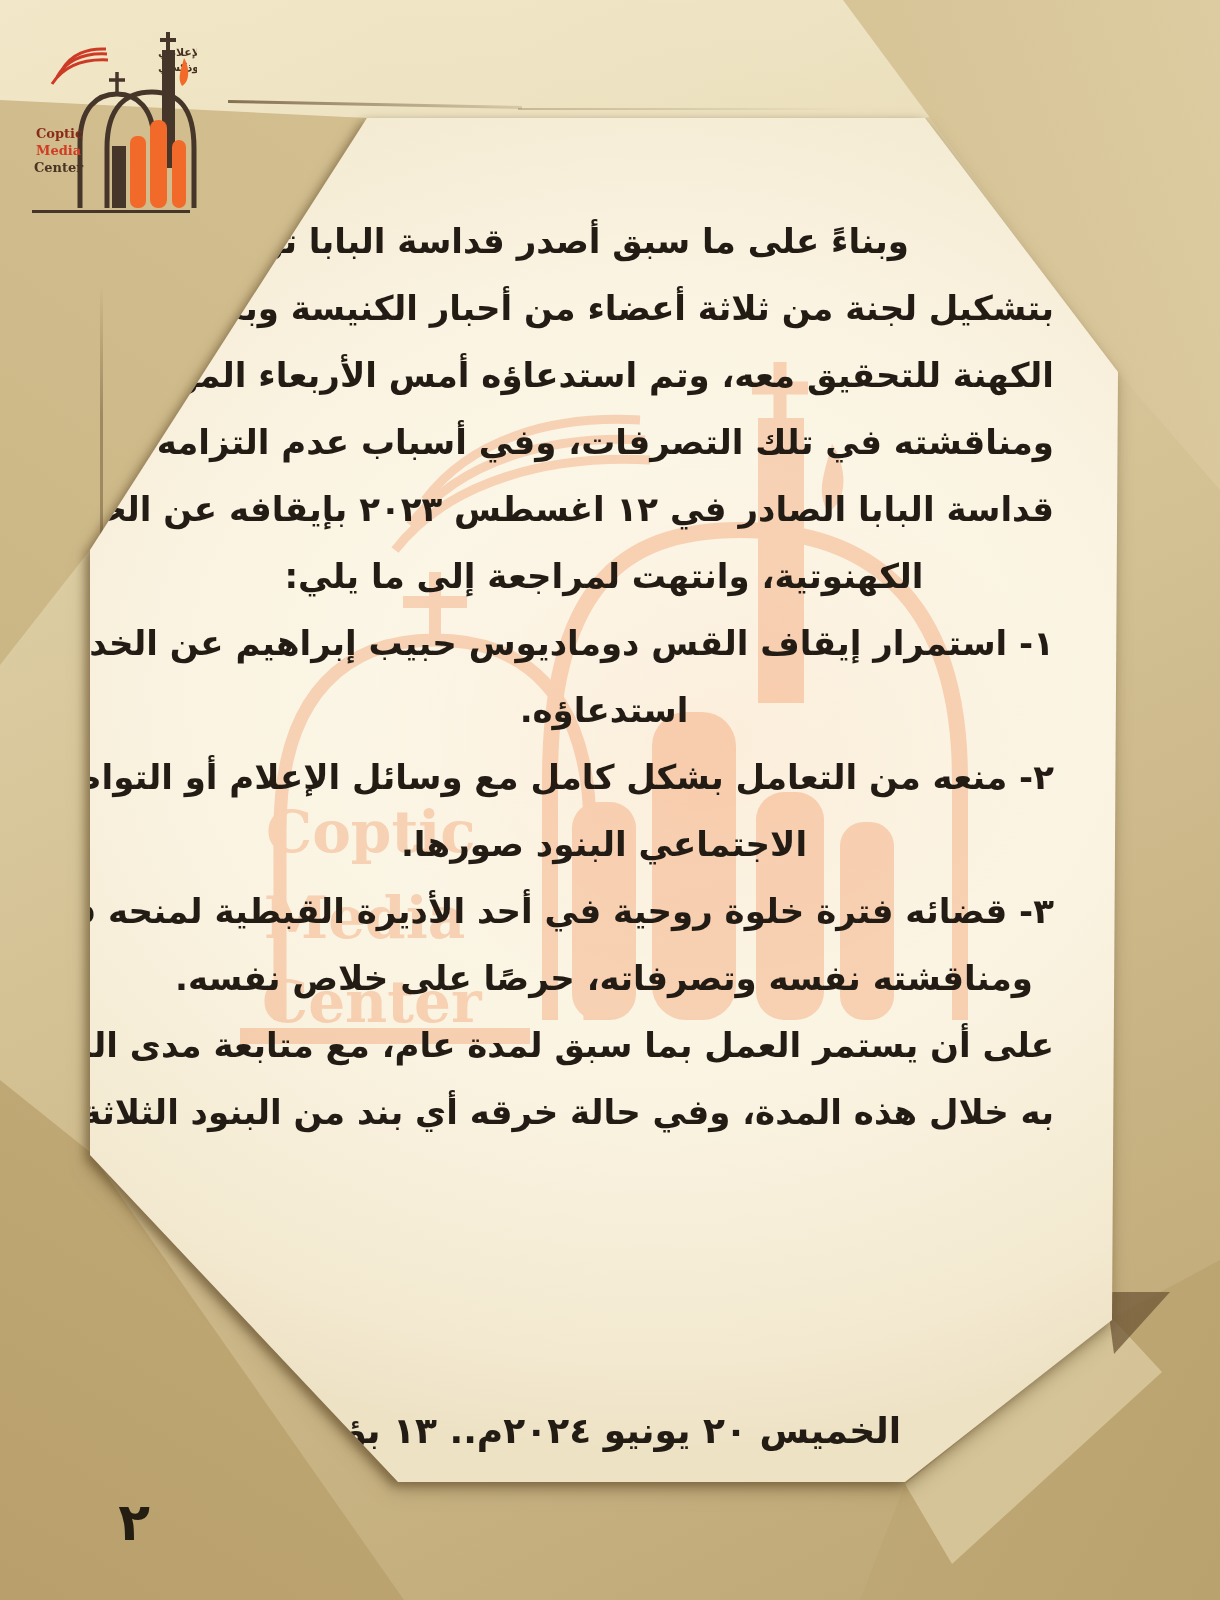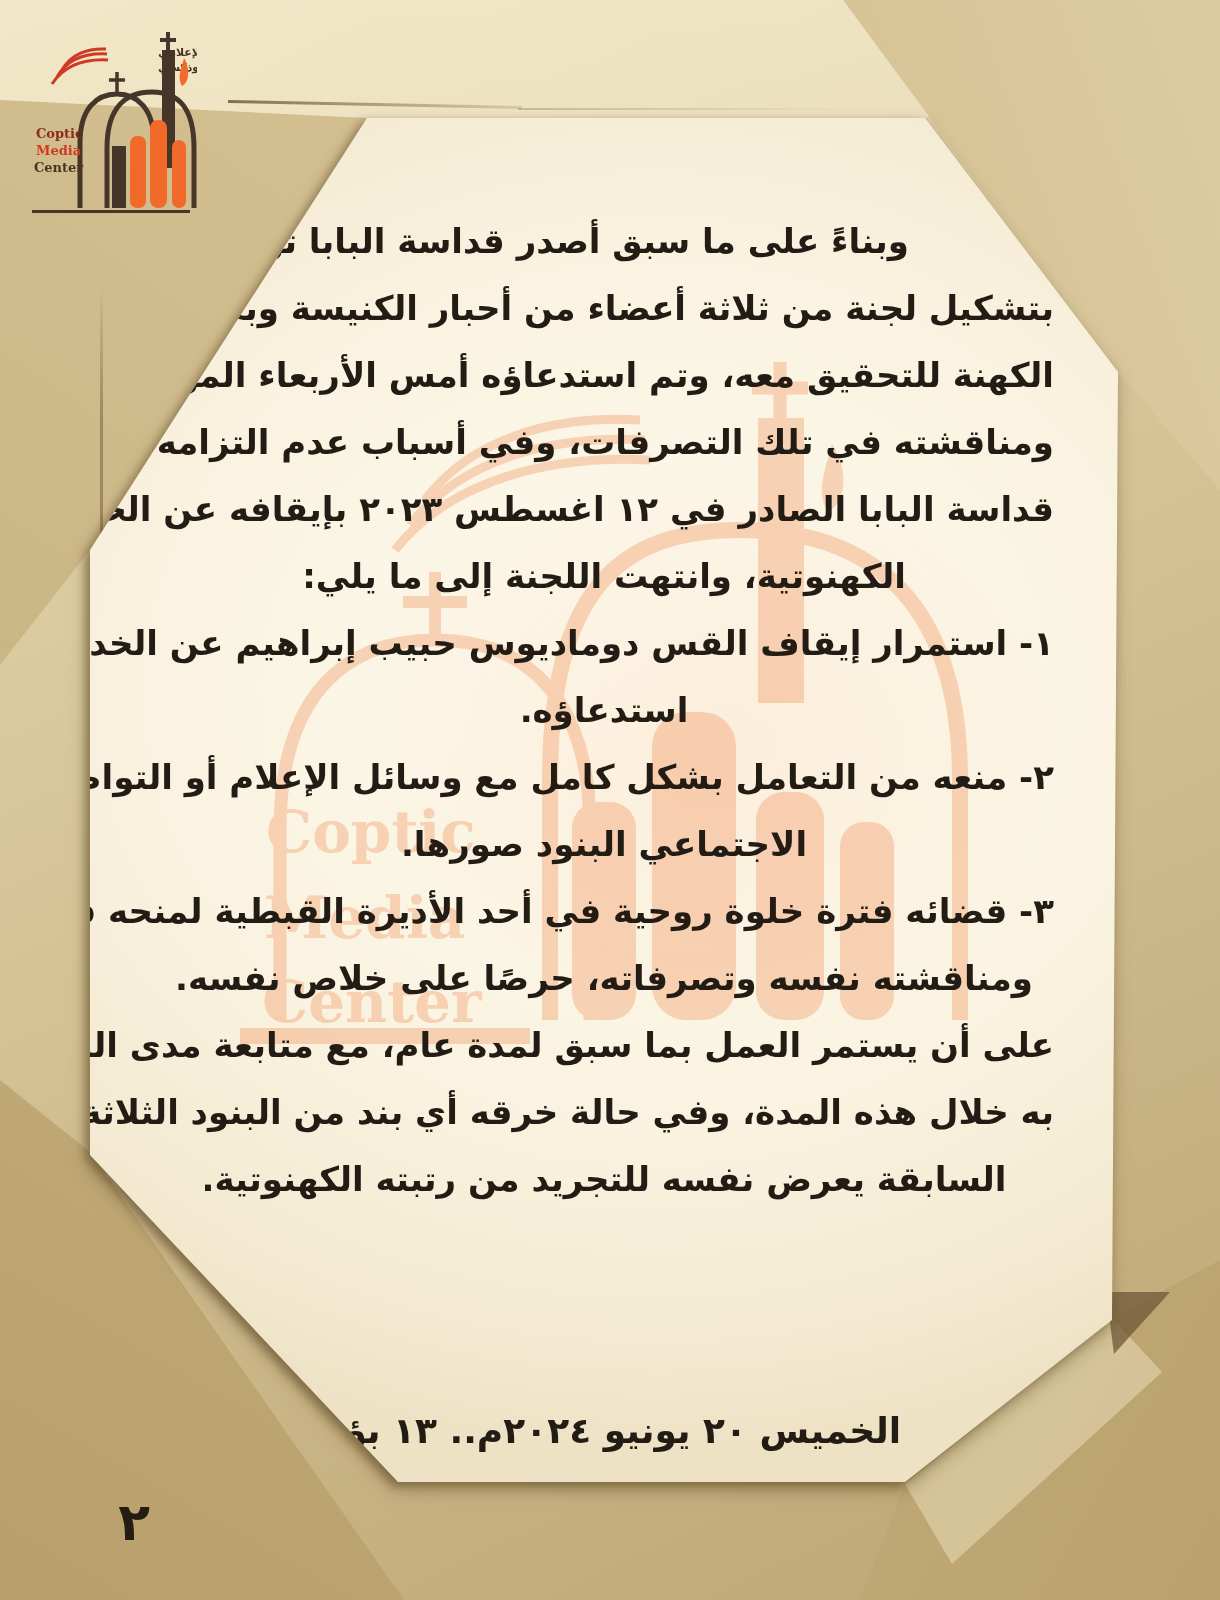--- a/index.html
+++ b/index.html
@@ -109,30 +109,29 @@
           <text x="42" y="662">Center</text>
         </g>
       </svg>
 
       <div class="text-block">
           <div class="body-line shift-r">وبناءً على ما سبق أصدر قداسة البابا تواضروس الثاني قراراً</div>
           <div class="body-line">بتشكيل لجنة من ثلاثة أعضاء من أحبار الكنيسة وبعض الآباء</div>
           <div class="body-line">الكهنة للتحقيق معه، وتم استدعاؤه أمس الأربعاء الموافق ١٩</div>
           <div class="body-line">ومناقشته في تلك التصرفات، وفي أسباب عدم التزامه بقرار</div>
           <div class="body-line">قداسة البابا الصادر في ١٢ اغسطس ٢٠٢٣ بإيقافه عن الخدمه</div>
-          <div class="body-line">الكهنوتية، وانتهت اللجنة إلى ما يلي:</div>
+          <div class="body-line">الكهنوتية، وانتهت لمراجعة إلى ما يلي:</div>
           <div class="body-line">١- استمرار إيقاف القس دوماديوس حبيب إبراهيم عن الخدمة</div>
           <div class="body-line">استدعاؤه.</div>
           <div class="body-line">٢-  منعه من التعامل بشكل كامل مع وسائل الإعلام أو التواصل</div>
           <div class="body-line">الاجتماعي البنود صورها.</div>
           <div class="body-line">٣- قضائه فترة خلوة روحية في أحد الأديرة القبطية لمنحه فرصة</div>
           <div class="body-line">ومناقشته نفسه وتصرفاته، حرصًا على خلاص نفسه.</div>
           <div class="body-line">على أن يستمر العمل بما سبق لمدة عام، مع متابعة مدى التزامه</div>
           <div class="body-line">به خلال هذه المدة، وفي حالة خرقه أي بند من البنود الثلاثة</div>
-          <div class="body-line">السابقة يعرض نفسه للتجريد من رتبته الكهنوتية.</div>
         </div>
 
       <div class="footer-date">الخميس ٢٠ يونيو ٢٠٢٤م.. ١٣ بؤونة ١٧٤٠ش.</div>
     </div>
   </div>
 
   <svg class="logo" viewBox="0 0 175 210">
 
     <g fill="none" stroke="#cd3a25" stroke-width="3">
       <path d="M40,62 C49,46 66,40 84,41"></path>

